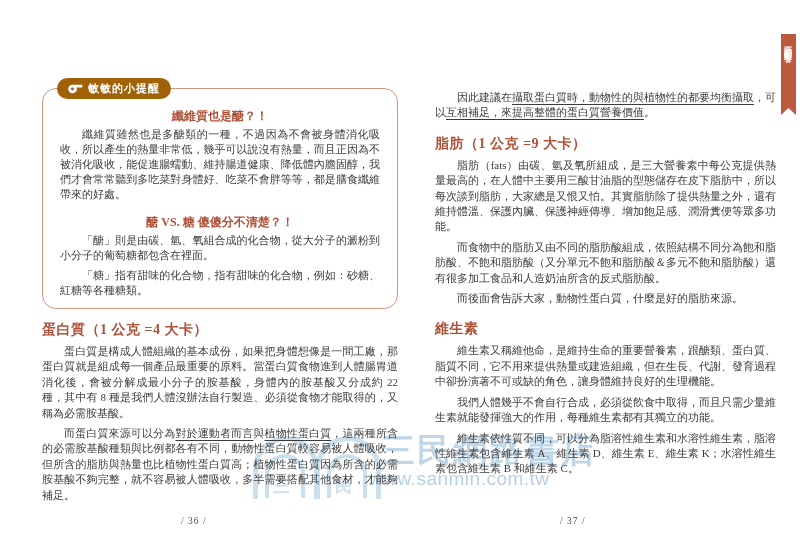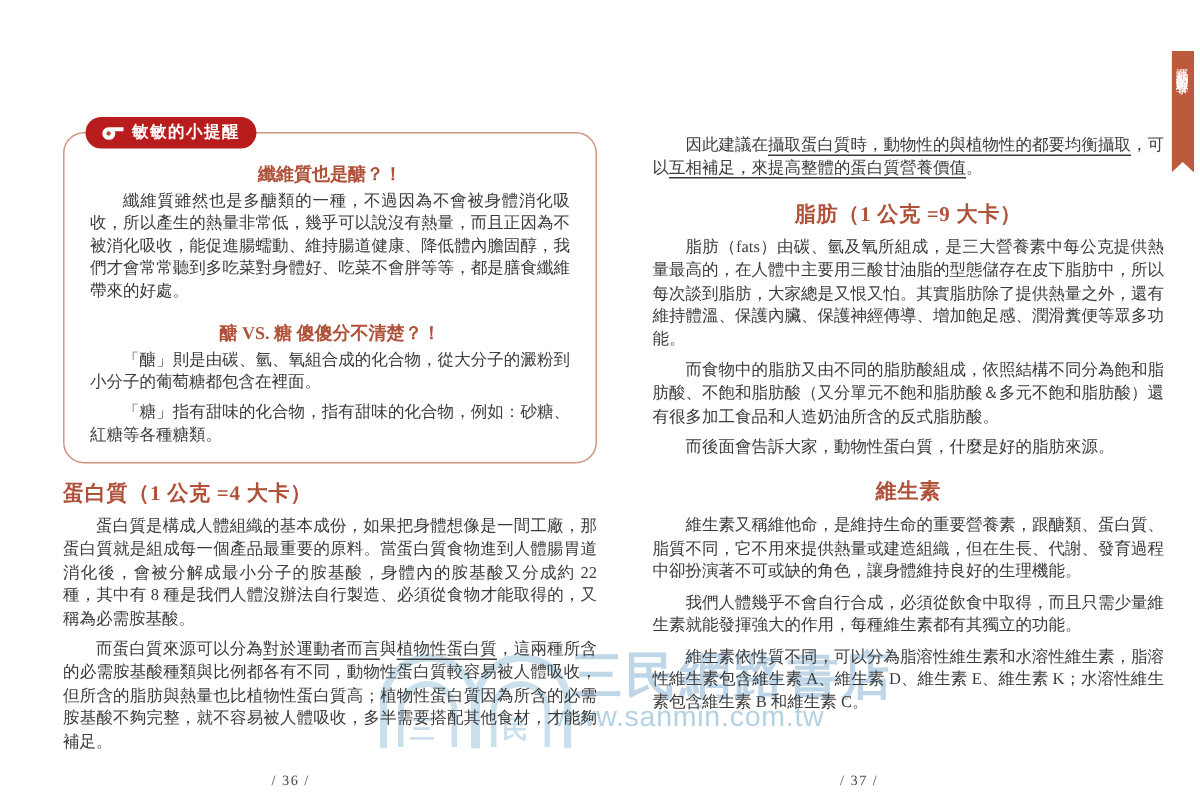--- a/index.html
+++ b/index.html
@@ -28,33 +28,33 @@
   
   .col{position:absolute;z-index:2;font-size:11px;line-height:15.4px;text-align:justify;}
   .col-left{left:42px;top:88px;width:356px;}
   .col-right{left:435px;top:90px;width:341px;}
   p{margin:0;}
   p.indent{text-indent:2em;}
   p + p{margin-top:5px;}
   .u{text-decoration:underline;text-underline-offset:3px;text-decoration-thickness:.8px;}
 
   h2.sec{margin:12px 0 5px;font-size:14px;line-height:18px;color:#b0523a;font-weight:bold;letter-spacing:.5px;text-align:left;}
-  .col-right h2.sec{margin-top:14px;text-align:center;}
+  .col-right h2.sec{margin-top:14px;}
 
   
   .tipbox{
     position:relative;border:1px solid #cf9680;border-radius:14px;
     padding:20px 17px 10px;margin:0 0 0 0;box-sizing:border-box;width:356px;
   }
   .tipbox h3{margin:0 0 3px;font-size:12px;line-height:15px;color:#b0523a;font-weight:bold;text-align:center;}
   .tipbox h3.second{margin-top:13px;}
   .tipbox p{font-size:11px;line-height:15px;}
   .badge{
     position:absolute;top:-11px;left:14px;height:21px;
-    background:#b91c1c;color:#fff;border-radius:11px;
+    background:#a16207;color:#fff;border-radius:11px;
     display:flex;align-items:center;gap:5px;padding:0 11px;
     font-size:11px;font-weight:bold;letter-spacing:1px;white-space:nowrap;
   }
   .w-icon{display:inline-flex;align-items:center;}
 
   
   .ribbon{
     position:absolute;left:781px;top:34px;width:15px;height:81px;z-index:3;
     background:#bd5a3e;
     clip-path:polygon(0 0,100% 0,100% 100%,50% calc(100% - 7px),0 100%);

